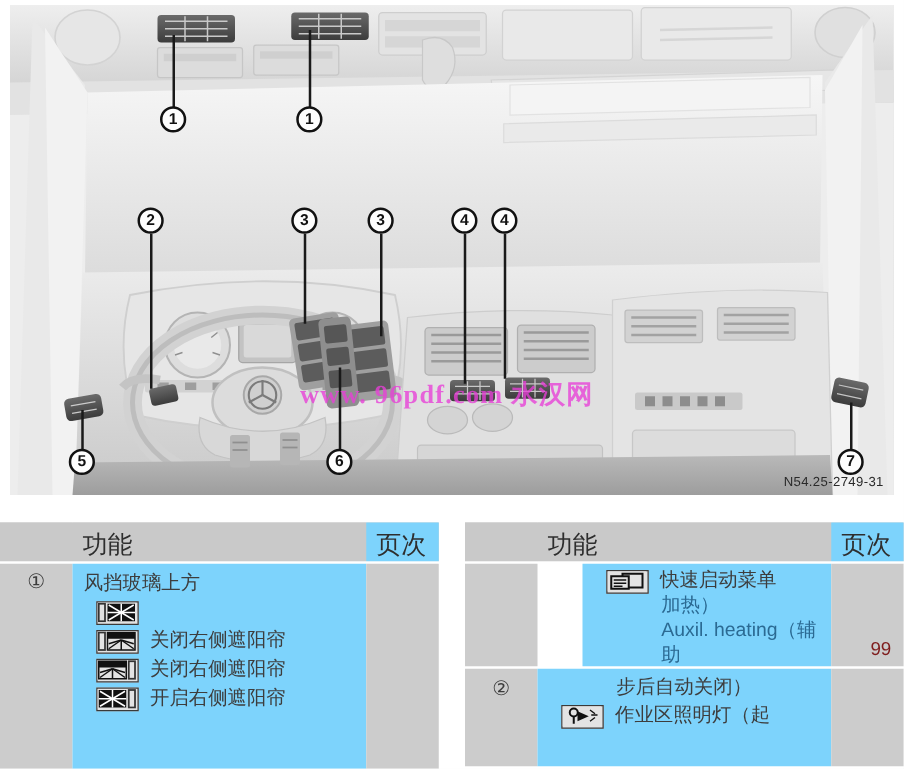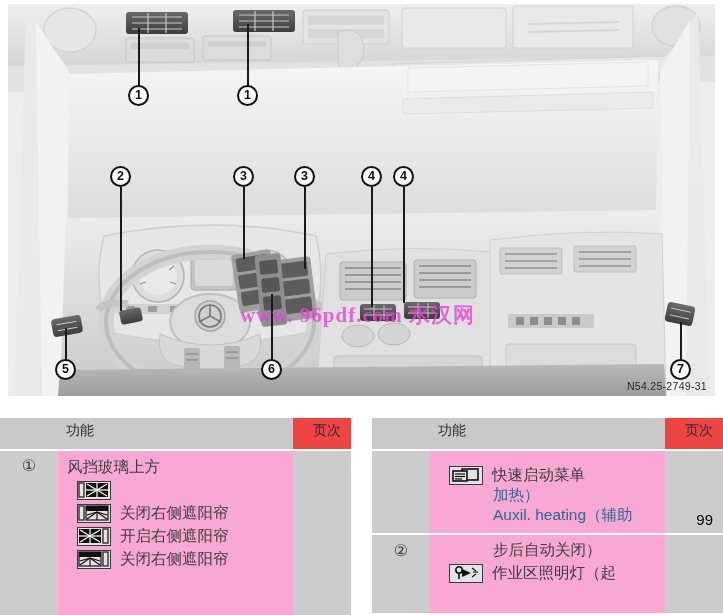--- a/index.html
+++ b/index.html
@@ -94,48 +94,48 @@
   .tbl.right { left: 372px; }
 
   .trow {
     display: flex;
     width: 100%;
     box-sizing: border-box;
   }
   .thead { background: #c9c9c9; height: 31px; }
   .thead .c-num   { background: #c9c9c9; }
   .thead .c-fn    { background: #c9c9c9; }
-  .thead .c-pg    { background: #ef4444; }
+  .thead .c-pg    { background: #7dd3fc; }
 
   .c-num {
     width: 58px;
     flex: 0 0 58px;
     background: #cccccc;
     box-sizing: border-box;
     padding-top: 6px;
     text-align: center;
   }
   .c-fn {
     flex: 1 1 auto;
-    background: #f9a8d4;
+    background: #7dd3fc;
     box-sizing: border-box;
     padding: 5px 8px 7px 8px;
   }
   .c-pg {
     width: 58px;
     flex: 0 0 58px;
     background: #cccccc;
     box-sizing: border-box;
     padding: 5px 10px 0 0;
     text-align: right;
     position: relative;
   }
   .thead .c-fn, .thead .c-pg {
     padding-top: 4px;
-    font-size: 14px;
+    font-size: 20px;
     color: #2e2e2e;
   }
   .thead .c-fn { padding-left: 8px; }
   .body-row { border-top: 2px solid #ffffff; }
 
   .circnum {
     display: inline-block;
     width: 17px; height: 17px;
     line-height: 15px;
     border: 1.3px solid #4a4a4a;
@@ -168,21 +168,21 @@
   .gicon {
     flex: 0 0 auto;
     width: 34px; height: 19px;
     border: 1.6px solid #3a3a3a;
     box-sizing: border-box;
     background: #e3e3e3;
     position: relative;
     margin-top: 1px;
   }
   .gicon svg { position: absolute; left: 0; top: 0; }
-  .pgnum { font-size: 15px; color: #000000; }
+  .pgnum { font-size: 15px; color: #7f1d1d; }
   .pg-bottom { position: absolute; right: 10px; bottom: 5px; }
 </style>
 </head>
 <body>
 
 <div class="illustration">
 
   <svg class="ill-svg" width="707" height="392" viewBox="0 0 707 392">
     <defs>
       <linearGradient id="gPanel" x1="0" y1="0" x2="0" y2="1">
@@ -489,75 +489,75 @@
               </g>
             </svg>
           </span>
           <span class="lbl">关闭右侧遮阳帘</span>
         </div>
 
         <div class="item">
           <span class="gicon">
             <svg width="31" height="16" viewBox="0 0 31 16">
               <rect x="0" y="0" width="31" height="16" fill="#e3e3e3"></rect>
+              <rect x="1" y="1" width="22" height="14" fill="#e3e3e3" stroke="#111" stroke-width="1.2"></rect>
+              <rect x="1" y="1" width="22" height="5" fill="#111"></rect>
+              <g stroke="#111" stroke-width="1.2">
+                <line x1="12" y1="7" x2="2" y2="14"></line>
+                  <line x1="12" y1="7" x2="12" y2="15"></line>
+                <line x1="12" y1="7" x2="22" y2="14"></line>
+                  <line x1="12" y1="7" x2="2" y2="10"></line>
+                <line x1="12" y1="7" x2="22" y2="10"></line>
+              </g>
+              <rect x="25" y="1" width="5" height="14" fill="#e3e3e3" stroke="#333" stroke-width="1.4"></rect>
+            </svg>
+          </span>
+          <span class="lbl">关闭右侧遮阳帘</span>
+        </div>
+
+        <div class="item">
+          <span class="gicon">
+            <svg width="31" height="16" viewBox="0 0 31 16">
+              <rect x="0" y="0" width="31" height="16" fill="#e3e3e3"></rect>
               <rect x="1" y="1" width="22" height="14" fill="#111"></rect>
               <g stroke="#fff" stroke-width="1.2">
                 <line x1="12" y1="8" x2="2" y2="2"></line>
                   <line x1="12" y1="8" x2="12" y2="1"></line>
                 <line x1="12" y1="8" x2="22" y2="2"></line>
                   <line x1="12" y1="8" x2="2" y2="14"></line>
                 <line x1="12" y1="8" x2="12" y2="15"></line>
                   <line x1="12" y1="8" x2="22" y2="14"></line>
                 <line x1="12" y1="8" x2="1" y2="8"></line>
                   <line x1="12" y1="8" x2="23" y2="8"></line>
               </g>
               <rect x="25" y="1" width="5" height="14" fill="#e3e3e3" stroke="#333" stroke-width="1.4"></rect>
             </svg>
           </span>
           <span class="lbl">开启右侧遮阳帘</span>
         </div>
-
-        <div class="item">
-          <span class="gicon">
-            <svg width="31" height="16" viewBox="0 0 31 16">
-              <rect x="0" y="0" width="31" height="16" fill="#e3e3e3"></rect>
-              <rect x="1" y="1" width="22" height="14" fill="#e3e3e3" stroke="#111" stroke-width="1.2"></rect>
-              <rect x="1" y="1" width="22" height="5" fill="#111"></rect>
-              <g stroke="#111" stroke-width="1.2">
-                <line x1="12" y1="7" x2="2" y2="14"></line>
-                  <line x1="12" y1="7" x2="12" y2="15"></line>
-                <line x1="12" y1="7" x2="22" y2="14"></line>
-                  <line x1="12" y1="7" x2="2" y2="10"></line>
-                <line x1="12" y1="7" x2="22" y2="10"></line>
-              </g>
-              <rect x="25" y="1" width="5" height="14" fill="#e3e3e3" stroke="#333" stroke-width="1.4"></rect>
-            </svg>
-          </span>
-          <span class="lbl">关闭右侧遮阳帘</span>
-        </div>
       </div>
       <div class="c-pg">
         <span class="pgnum"></span>
       </div>
     </div>
   </div>
 
   <div class="tbl right">
 
     <div class="trow thead">
       <div class="c-num"></div>
       <div class="c-fn">功能</div>
       <div class="c-pg">页次</div>
     </div>
 
     <div class="trow body-row" style="height:84px;">
       <div class="c-num">
         <span></span>
       </div>
-      <div class="c-fn" style="padding-top:14px;">
+      <div class="c-fn" style="padding-top:4px;margin-left:36px;">
         <div class="item" style="margin-top:0;">
           <span class="gicon">
             <svg width="31" height="16" viewBox="0 0 31 16">
               <rect x="0" y="0" width="31" height="16" fill="#e3e3e3"></rect>
               <rect x="12" y="2" width="16" height="11" fill="#e3e3e3" stroke="#111" stroke-width="1.6"></rect>
               <rect x="3" y="4" width="14" height="10" fill="#e3e3e3" stroke="#111" stroke-width="1.6"></rect>
               <g stroke="#111" stroke-width="1.2">
                 <line x1="5" y1="7" x2="15" y2="7"></line>
                   <line x1="5" y1="9.5" x2="15" y2="9.5"></line>
                 <line x1="5" y1="12" x2="12" y2="12"></line>

